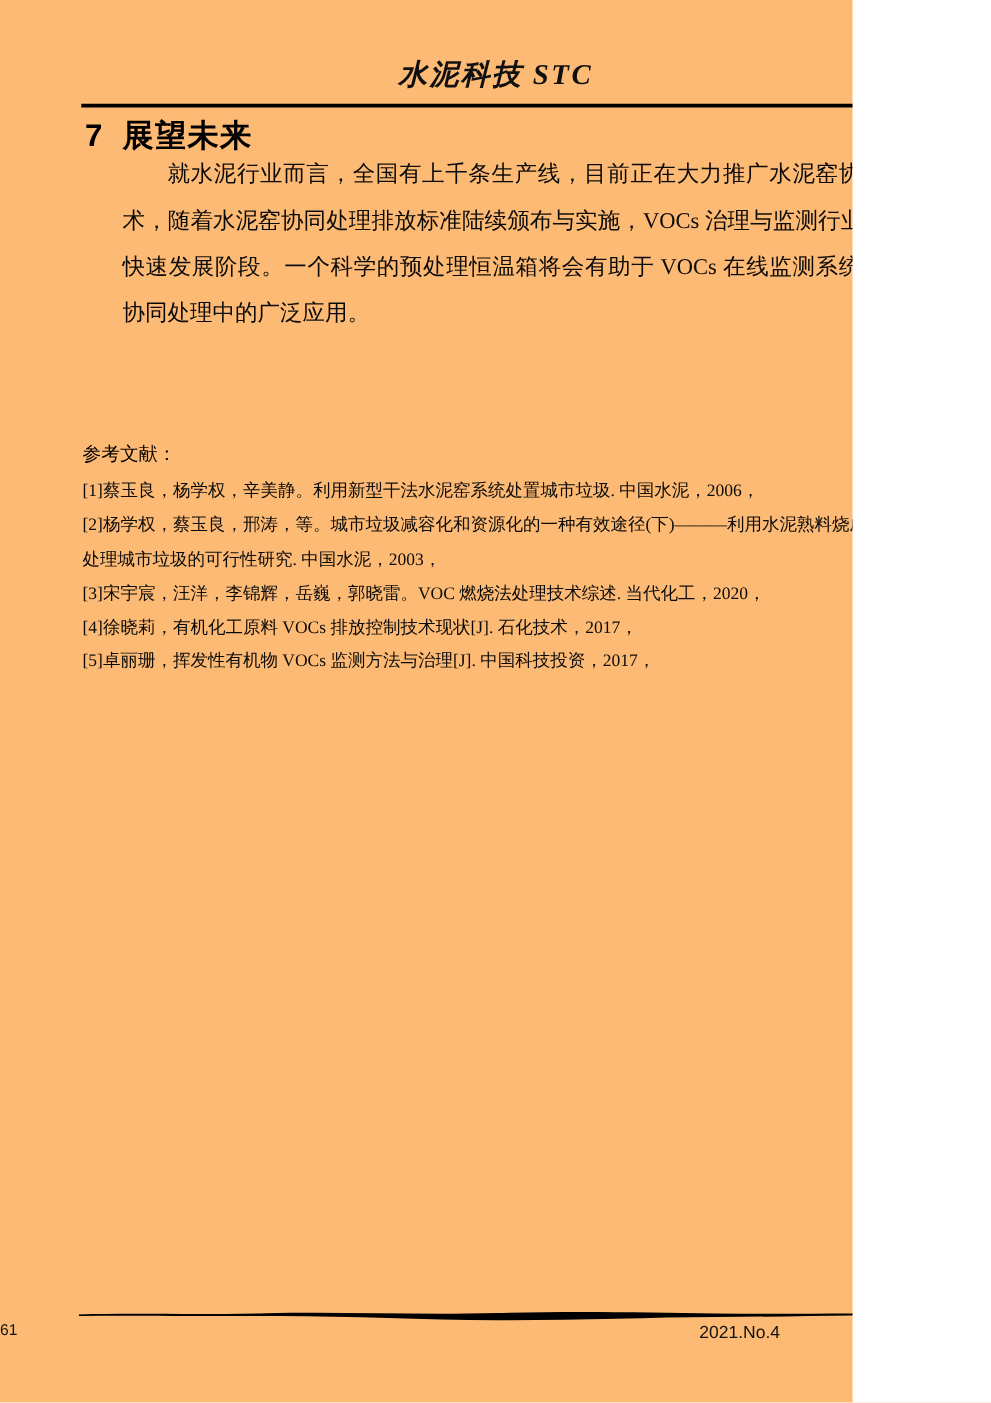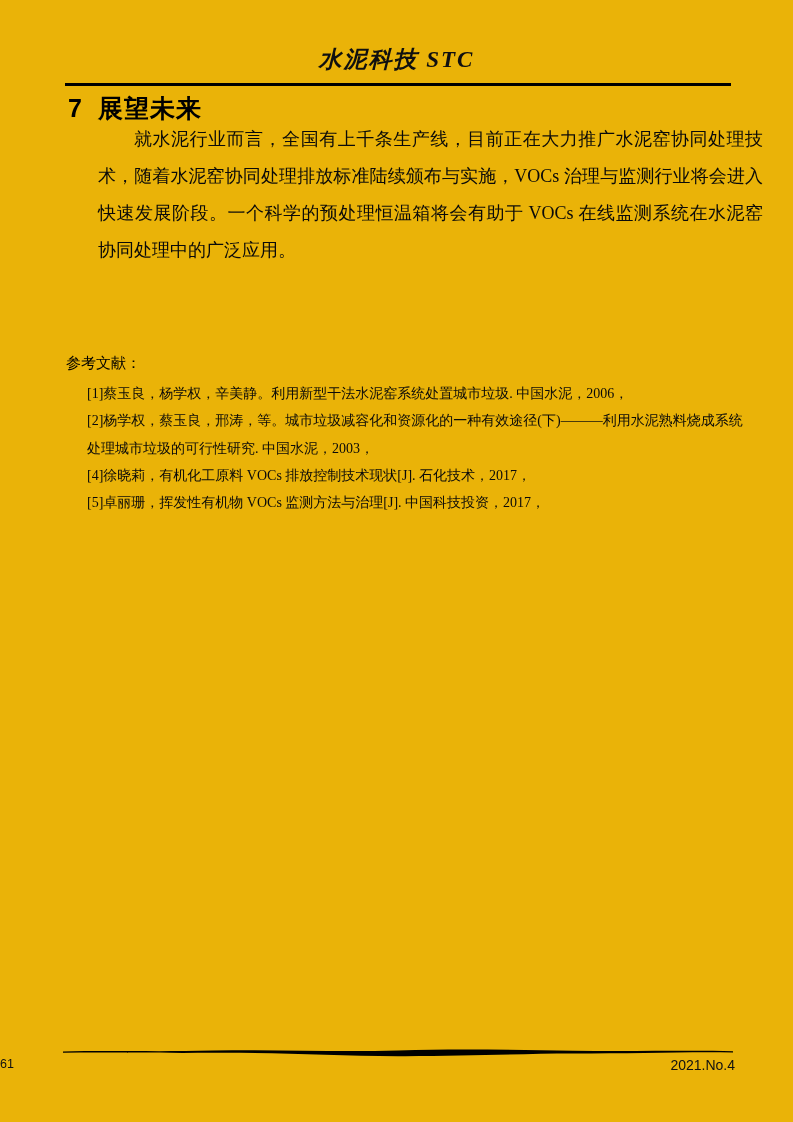--- a/index.html
+++ b/index.html
@@ -1,21 +1,21 @@
 <!DOCTYPE html>
 <html><head>
 <meta charset="utf-8">
 <style>
   * { margin: 0; padding: 0; box-sizing: border-box; }
   html, body { background: #ffffff; }
   .page {
     position: relative;
-    width: 793px;
+    width: 682px;
     height: 1122px;
-    background: #eab308;
+    background: #fdba74;
     color: #111111;
     overflow: hidden;
     font-family: "Liberation Serif", serif;
   }
   
   .journal-title {
     position: absolute;
     top: 44px;
     left: 0;
     width: 793px;
@@ -73,21 +73,20 @@
   }
   .ref-list {
     position: absolute;
     top: 380px;
     left: 66px;
     width: 666px;
     font-family: "Liberation Serif", serif;
     font-size: 14px;
     line-height: 27.3px;
     color: #0a0a0a;
-    margin-left: 21px;
   }
   .ref-item { text-align: left; }
   
   .footer-rule {
     position: absolute;
     top: 1047px;
     left: 63px;
     width: 670px;
     height: 11px;
   }
@@ -121,20 +120,21 @@
     <span class="sec-num">7</span><span>展望未来</span>
   </div>
 
   <div class="body-paragraph">就水泥行业而言，全国有上千条生产线，目前正在大力推广水泥窑协同处理技术，随着水泥窑协同处理排放标准陆续颁布与实施，VOCs 治理与监测行业将会进入快速发展阶段。一个科学的预处理恒温箱将会有助于 VOCs 在线监测系统在水泥窑协同处理中的广泛应用。</div>
 
   <div class="ref-heading">参考文献：</div>
 
   <div class="ref-list">
     <div class="ref-item">[1]蔡玉良，杨学权，辛美静。利用新型干法水泥窑系统处置城市垃圾. 中国水泥，2006，</div>
     <div class="ref-item">[2]杨学权，蔡玉良，邢涛，等。城市垃圾减容化和资源化的一种有效途径(下)———利用水泥熟料烧成系统处理城市垃圾的可行性研究. 中国水泥，2003，</div>
+    <div class="ref-item">[3]宋宇宸，汪洋，李锦辉，岳巍，郭晓雷。VOC 燃烧法处理技术综述. 当代化工，2020，</div>
     <div class="ref-item">[4]徐晓莉，有机化工原料 VOCs 排放控制技术现状[J]. 石化技术，2017，</div>
     <div class="ref-item">[5]卓丽珊，挥发性有机物 VOCs 监测方法与治理[J]. 中国科技投资，2017，</div>
   </div>
 
   <svg class="footer-rule" viewBox="0 0 670 11" preserveAspectRatio="none" aria-hidden="true">
     <path d="M0,4.6
              C 45,3.2 90,5.0 150,3.6
              C 215,2.2 270,5.2 335,3.4
              C 400,1.6 455,3.0 510,3.8
              C 570,4.6 625,3.2 670,4.2

